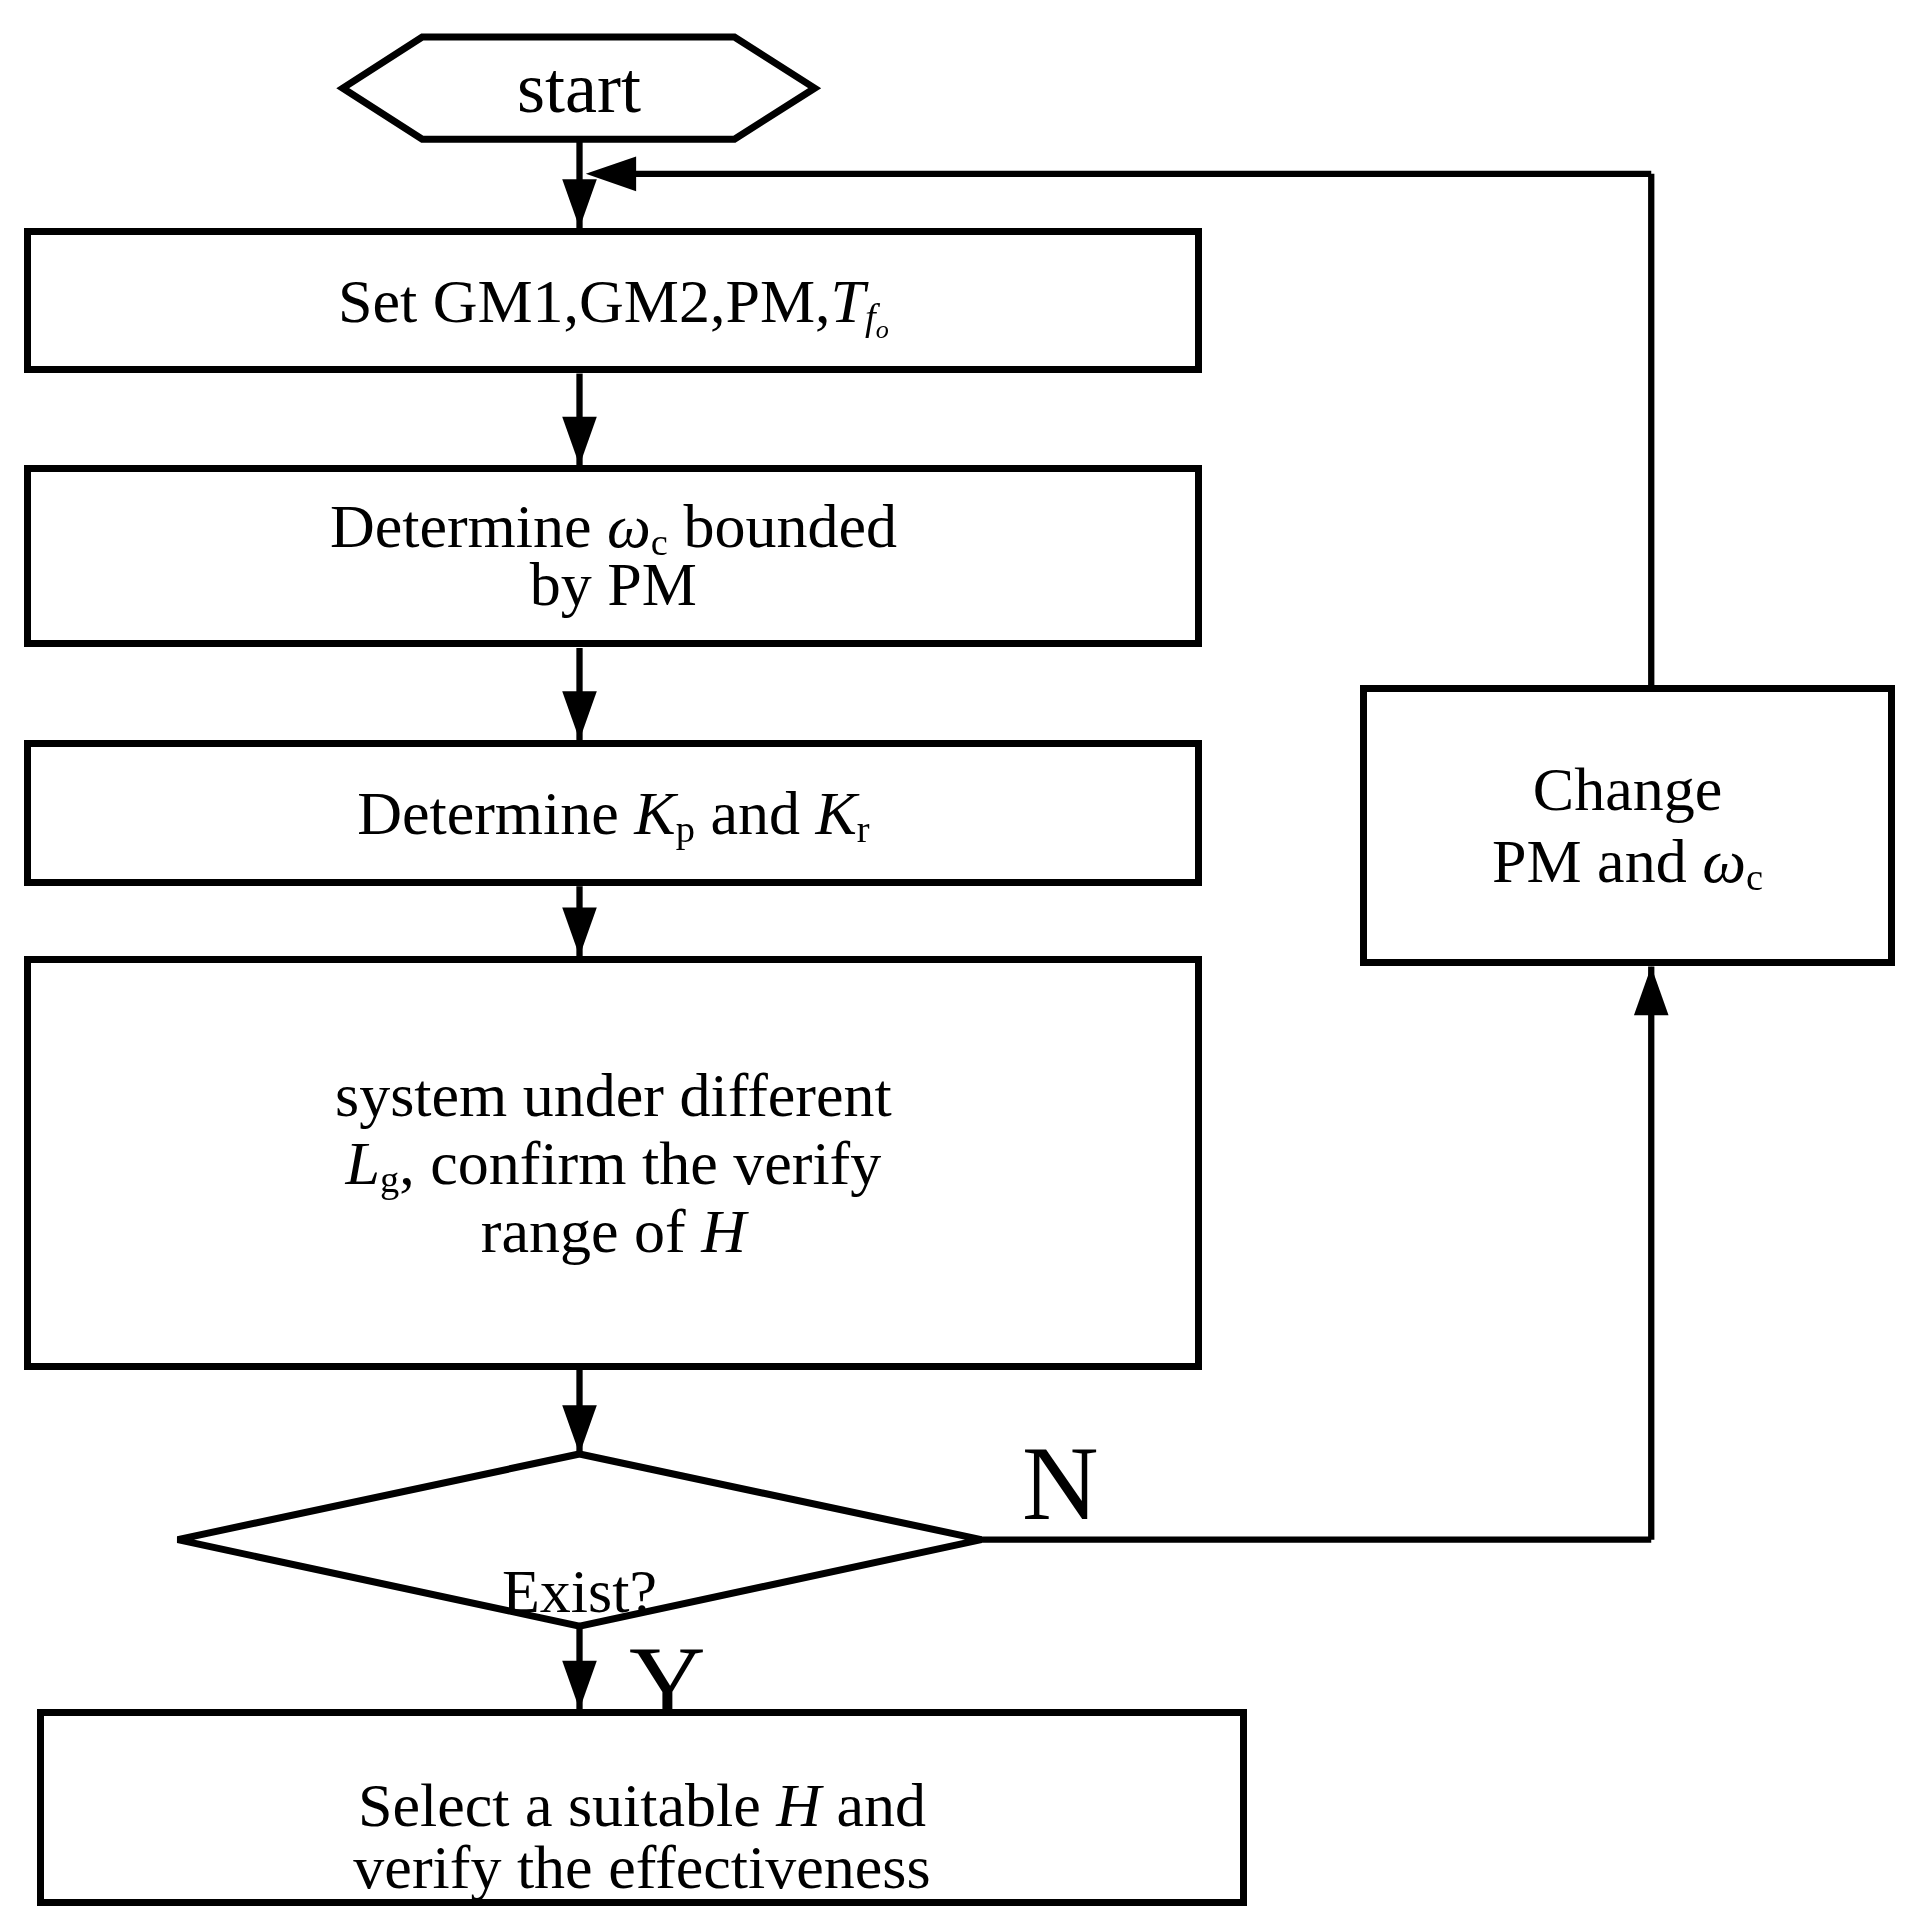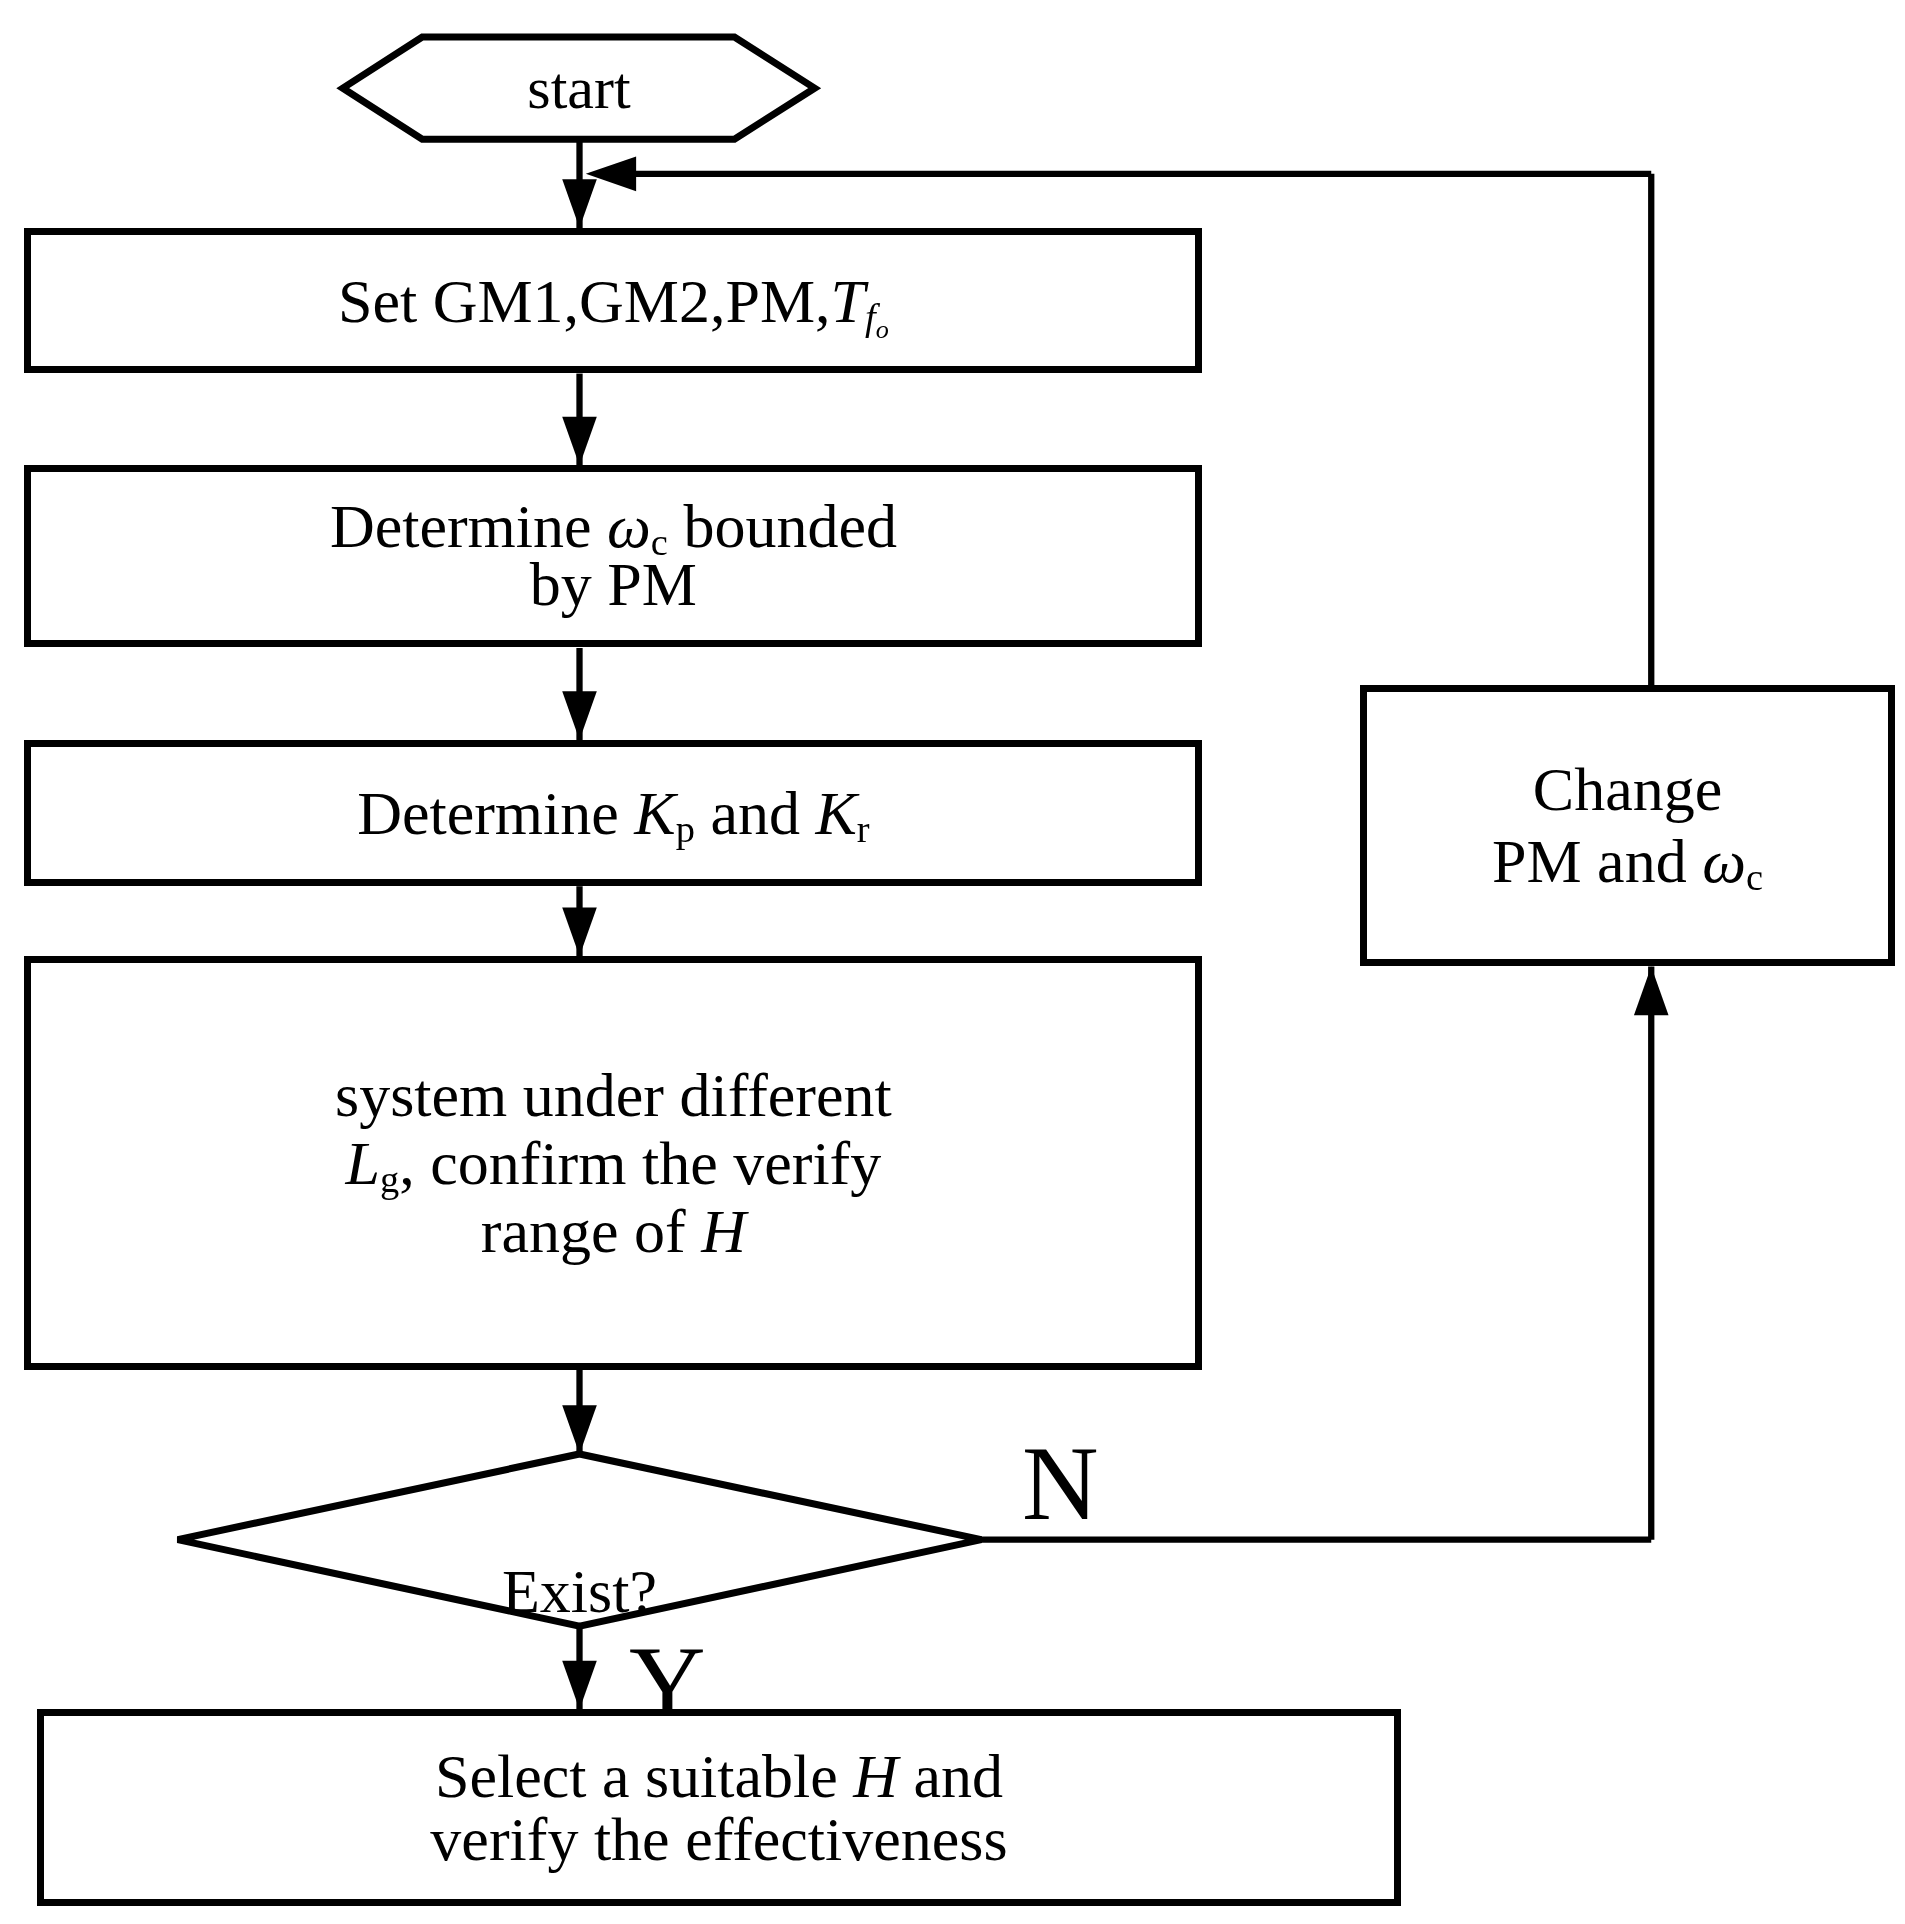--- a/index.html
+++ b/index.html
@@ -33,21 +33,21 @@
   .lh115 { line-height: 1.15; }
   .tline { white-space: nowrap; }
   sub { font-size: 0.62em; vertical-align: -0.22em; line-height: 0; }
   sub sub { font-size: 0.68em; vertical-align: -0.30em; }
   i { font-style: italic; }
   .branch-label {
     position: absolute;
     font-size: 106px;
     line-height: 1;
   }
-  .start-label { font-size: 60px; }
+  .start-label { font-size: 72px; }
 </style>
 </head>
 <body>
 
 <div class="stage">
 
   <svg class="wires" width="1906" height="1925" viewBox="0 0 2424 2448">
 
     <polygon class="shape" points="436,112 537,47 934,47 1036,112 934,177 537,177"></polygon>
 
@@ -103,21 +103,21 @@
     <div class="tline"><span>range of </span><i>H</i></div>
   </div>
 
   <div class="node" style="left:178px; top:1454px; width:803px; height:173px;justify-content:flex-end;">
     <div class="tline">Exist?</div>
   </div>
 
   <div class="branch-label" style="left:1022px; top:1431px;">N</div>
   <div class="branch-label" style="left:629px; top:1631px;">Y</div>
 
-  <div class="node rect lh101" style="left:37px; top:1709px; width:1364px; height:197px;">
+  <div class="node rect lh101" style="left:37px; top:1709px; width:1210px; height:197px;justify-content:flex-end;">
     <div class="tline"><span>Select a suitable </span><i>H</i><span> and</span></div>
     <div class="tline">verify the effectiveness</div>
   </div>
 
   <div class="node rect lh115" style="left:1360px; top:685px; width:535px; height:281px;">
     <div class="tline">Change</div>
     <div class="tline"><span>PM and </span><i>ω</i><sub>c</sub></div>
   </div>
 
 </div>

